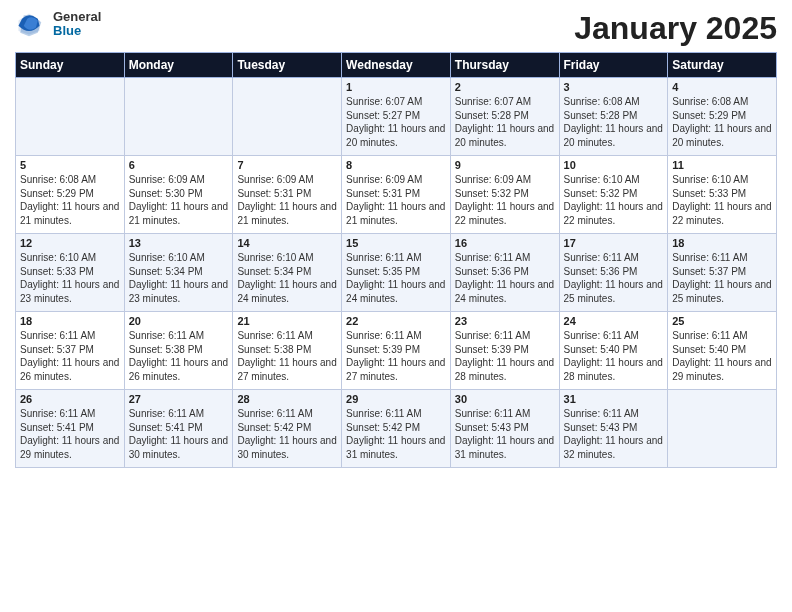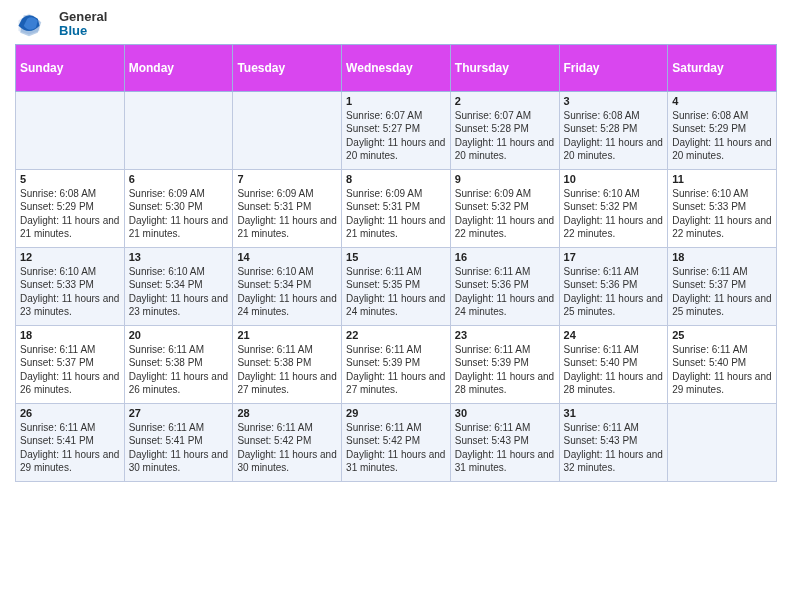--- a/index.html
+++ b/index.html
@@ -15,21 +15,21 @@
       padding: 10px 15px;
     }
     .header-row {
       display: flex;
       justify-content: space-between;
       align-items: flex-start;
       margin-bottom: 5px;
     }
     .logo {
       display: flex;
-      gap: 16px;
+      gap: 10px;
     }
     .logo-text {
       display: flex;
       flex-direction: column;
       font-size: 13px;
       font-weight: bold;
       line-height: 1.1;
     }
     .logo-general { color: #333; }
     .logo-blue { color: #0369a1; }
@@ -48,25 +48,25 @@
     .location-title {
       font-size: 14px;
       color: #444;
     }
     table {
       width: 100%;
       border-collapse: collapse;
       table-layout: fixed;
     }
     thead tr th {
-      background-color: #d946ef;
+      background-color: #0f172a;
       color: #fff;
       font-size: 12px;
       font-weight: bold;
-      padding: 16px 4px;
+      padding: 5px 4px;
       border: 1px solid #9db3e0;
       text-align: left;
     }
     tbody tr td {
       border: 1px solid #bfc9e0;
       vertical-align: top;
       padding: 3px 4px;
       font-size: 9.5px;
       color: #222;
       height: 78px;
@@ -98,20 +98,21 @@
         <polygon points="20,6 30,14 26,26 16,30 6,26 10,6" fill="#1a5fb4" opacity="0.3"></polygon>
         <path d="M8 10 Q16 2 26 10 L28 18 Q16 30 4 18 Z" fill="#1a5fb4"></path>
         <path d="M14 10 Q20 6 26 12 L24 20 Q16 26 10 18 Z" fill="#3a7fd4"></path>
       </svg>
       <div class="logo-text">
         <span class="logo-general">General</span>
         <span class="logo-blue">Blue</span>
       </div>
     </div>
     <div class="title-block">
+      <div class="month-title">January 2025</div>
     </div>
   </div>
 
   <table>
     <thead>
       <tr>
       <th>Sunday</th>
           <th>Monday</th>
           <th>Tuesday</th>
           <th>Wednesday</th>

